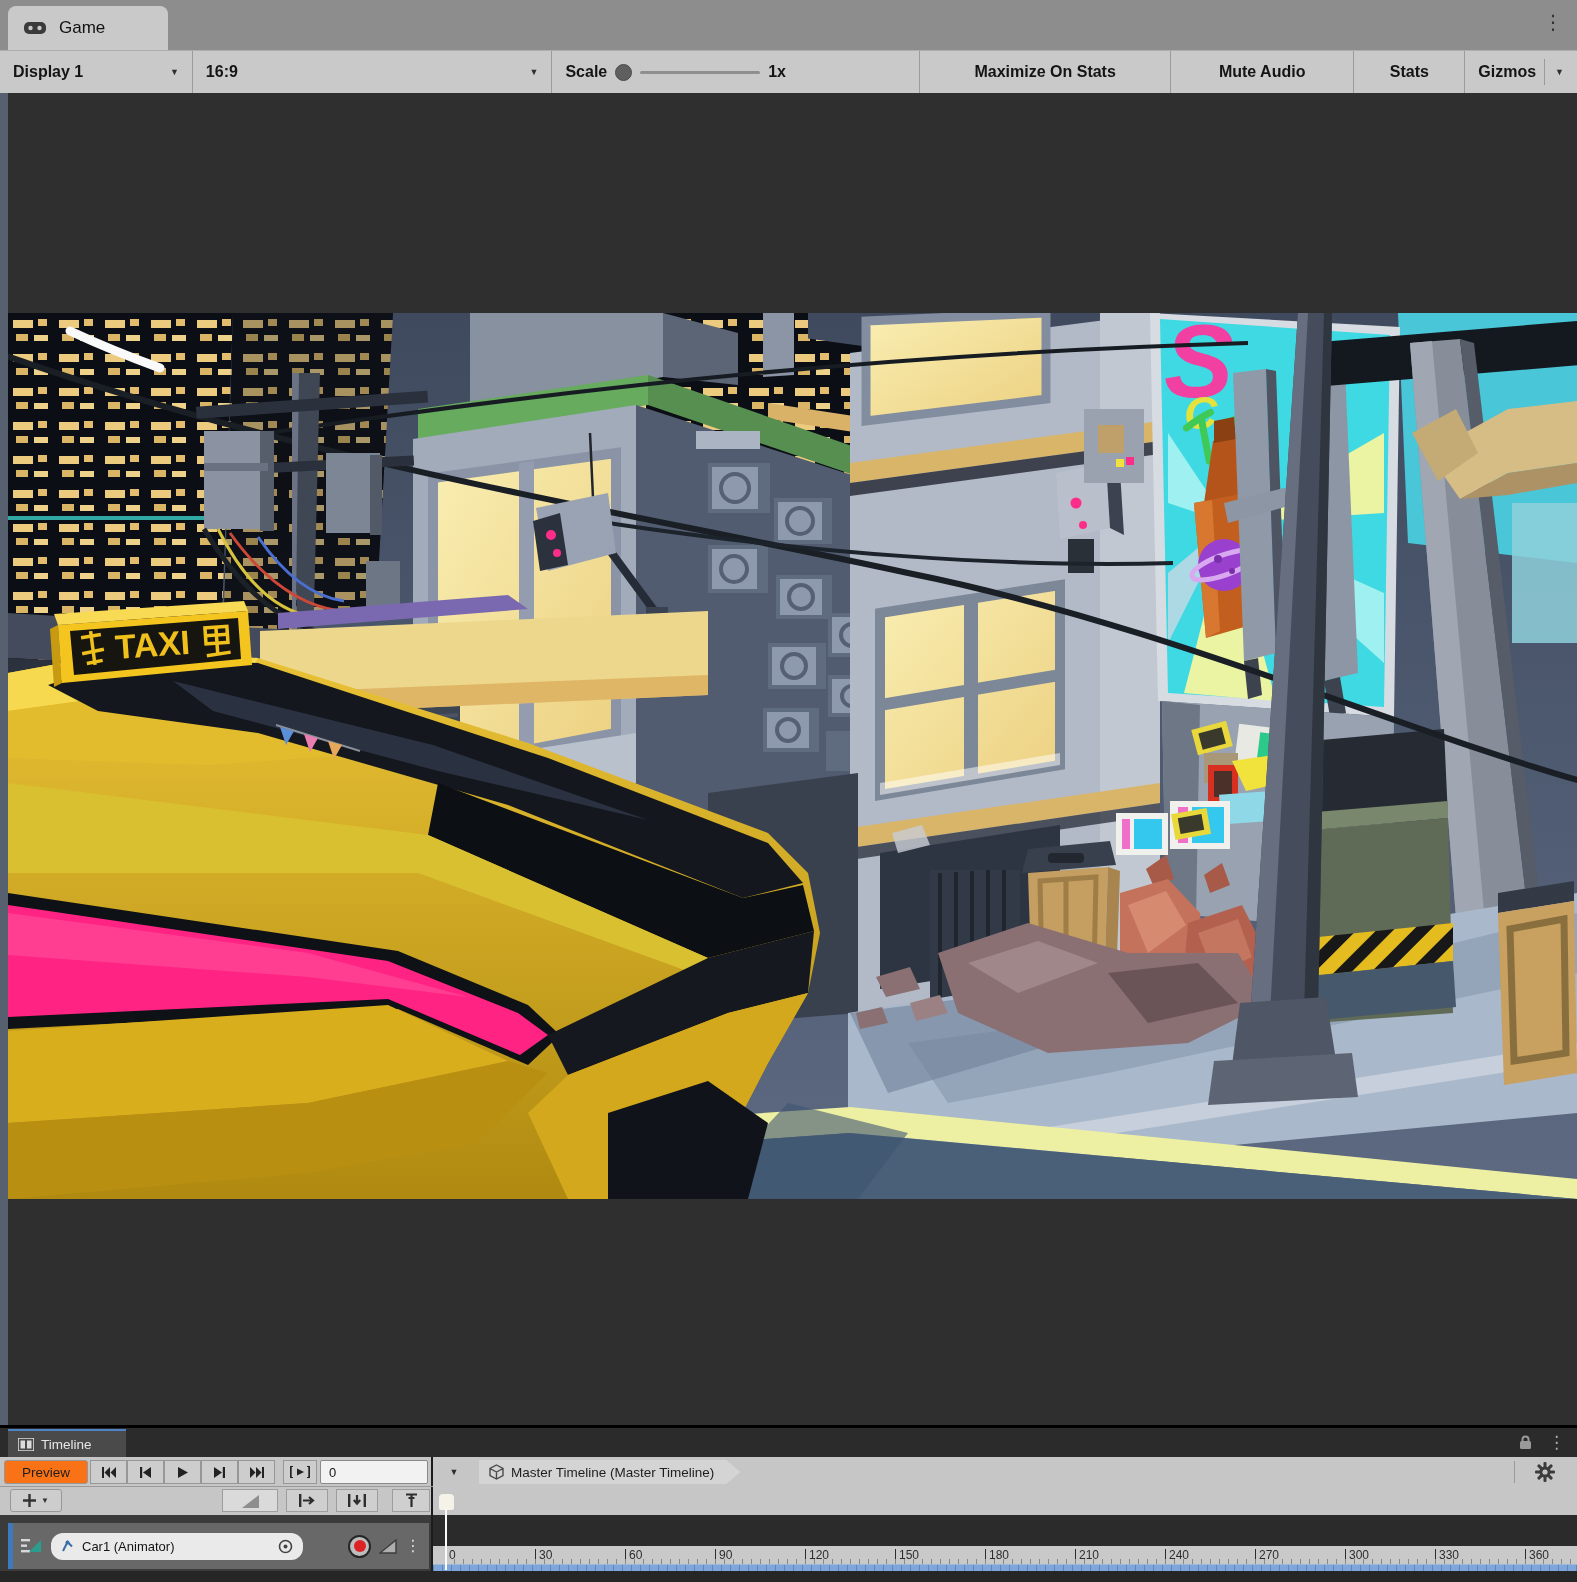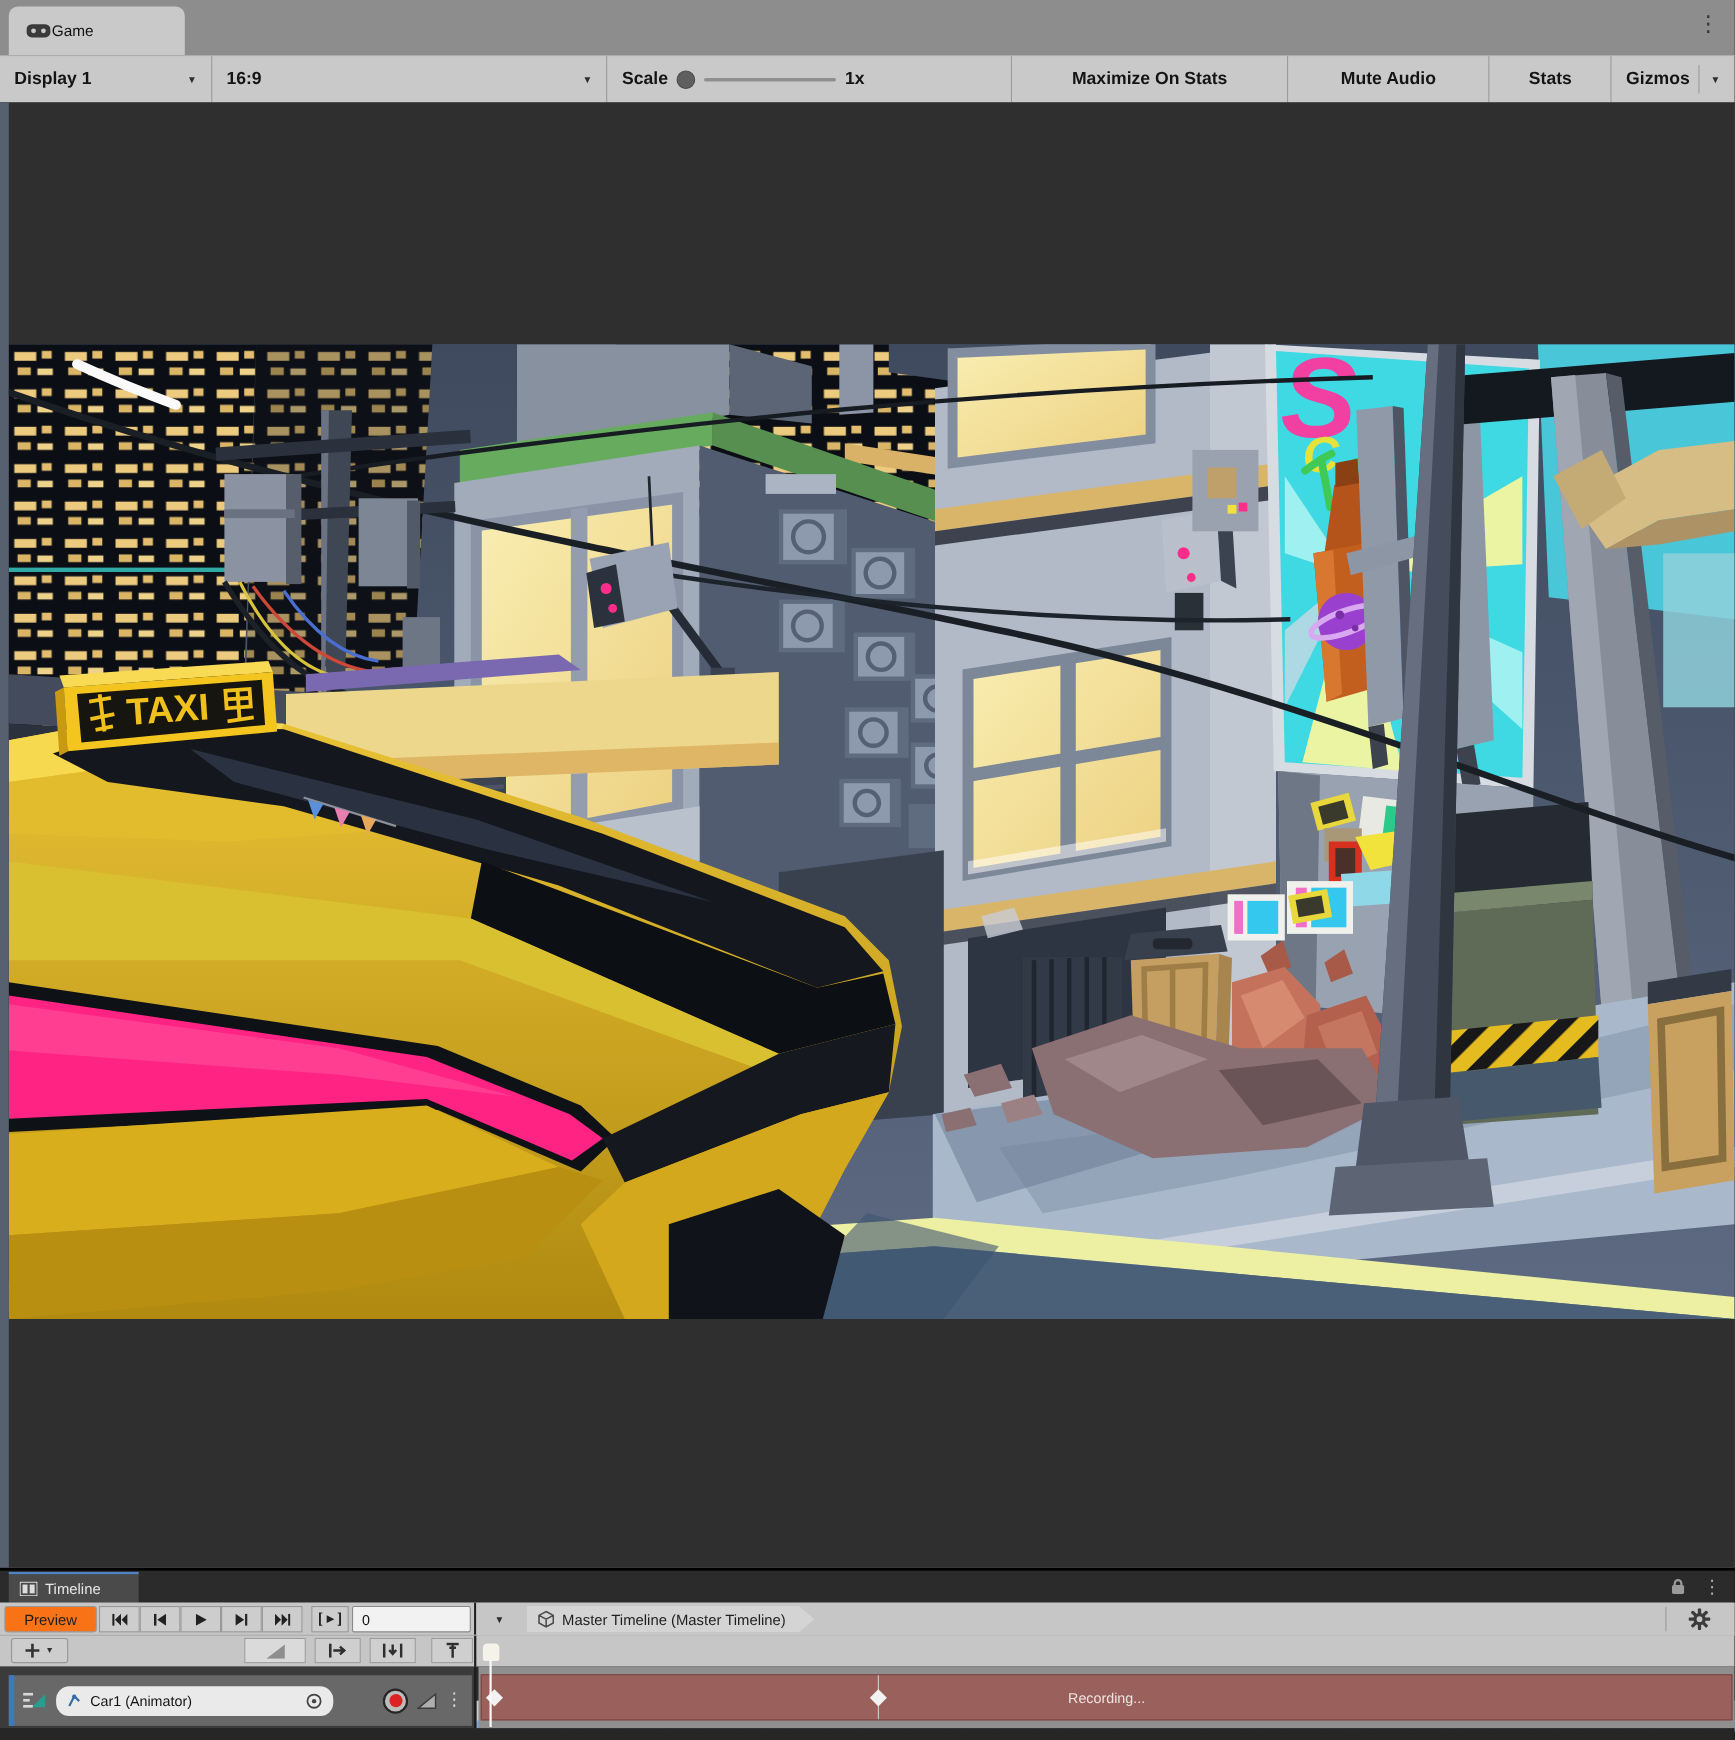--- a/index.html
+++ b/index.html
@@ -3,21 +3,21 @@
 <meta charset="utf-8">
 <style>
   html,body{margin:0;padding:0;background:#000;}
   body{width:1577px;height:1582px;position:relative;overflow:hidden;
        font-family:"Liberation Sans","DejaVu Sans",sans-serif;-webkit-font-smoothing:antialiased;}
   .abs{position:absolute;}
   
   #game-panel{left:0;top:0;width:1577px;height:1425px;background:#8d8d8d;}
   .g-tabstrip{left:0;top:0;width:100%;height:50px;background:#8d8d8d;}
   .g-tab{left:8px;top:6px;width:160px;height:44px;background:#c9c9c9;border-radius:8px 8px 0 0;
-         display:flex;align-items:center;gap:1px;padding:0 16px;font-size:14px;color:#111;box-sizing:border-box;}
+         display:flex;align-items:center;gap:13px;padding:0 16px;font-size:17px;color:#111;box-sizing:border-box;}
   .kebab{font-size:20px;color:#333;line-height:1;cursor:default;}
   .g-kebab{right:14px;top:12px;}
   .g-toolbar{left:0;top:50px;width:100%;height:43px;background:#c9c9c9;display:flex;align-items:stretch;
              border-top:1px solid #adadad;box-sizing:border-box;font-size:16px;color:#141414;}
   .gtb{display:flex;align-items:center;padding:0 13px;border-right:1px solid #9b9b9b;gap:8px;white-space:nowrap;font-weight:bold;}
   .gtb .dd{margin-left:auto;font-size:9px;color:#2e2e2e;}
   .grow{flex:1;}
   .slider-knob{width:15px;height:15px;border-radius:50%;background:#5f5f5f;border:1px solid #4a4a4a;}
   .slider-track{height:3px;background:#8f8f8f;width:120px;border-radius:2px;}
   
@@ -673,24 +673,16 @@
       <div style="flex:1"></div>
       <div class="rec-ring">
           <div class="rec-dot"></div>
         </div>
       <svg class="icon" width="18" height="16" viewBox="0 0 18 16">
           <polygon points="1,15 17,15 17,2" fill="#aeaeae" stroke="#3c3c3c" stroke-width="1.4"></polygon>
         </svg>
       <span class="kebab" style="color:#dcdcdc;font-size:16px">⋮</span>
     </div>
   </div>
-  <div class="t-lane abs">
-    <div class="clip">
-      <span>Recording...</span>
-      <div class="kfline" style="left:360px"></div>
-      <div class="kf" style="left:6px"></div>
-      <div class="kf" style="left:355px"></div>
-    </div>
-  </div>
   <div class="playhead-cap abs"></div>
   <div class="playhead-line abs"></div>
   <div class="t-bottom abs"></div>
 </div>
 
 </body></html>

